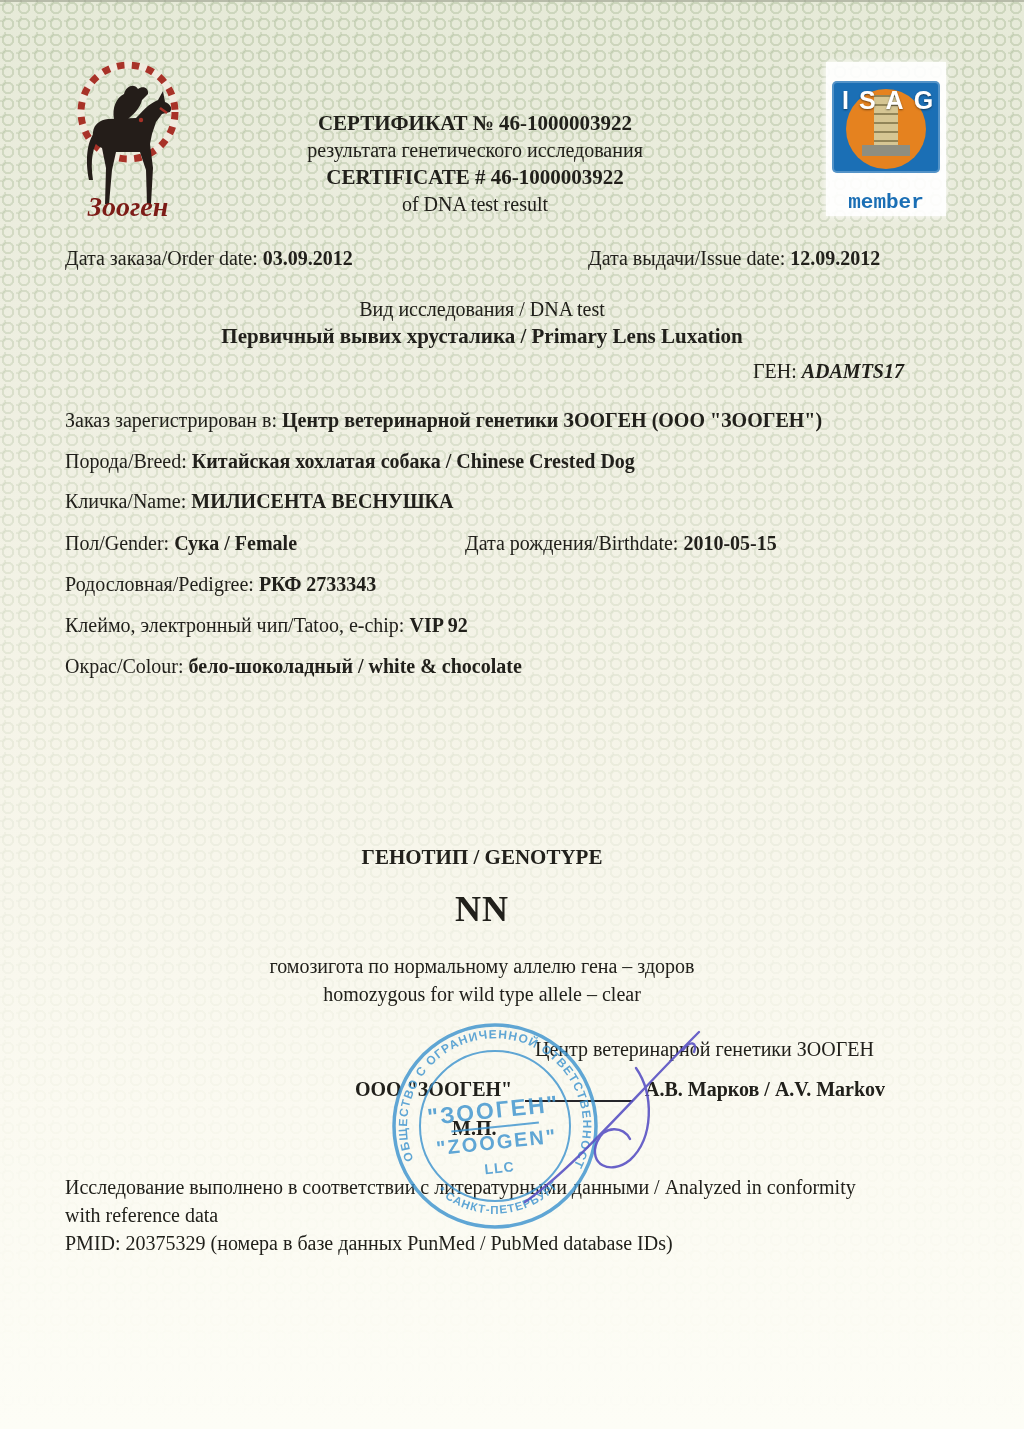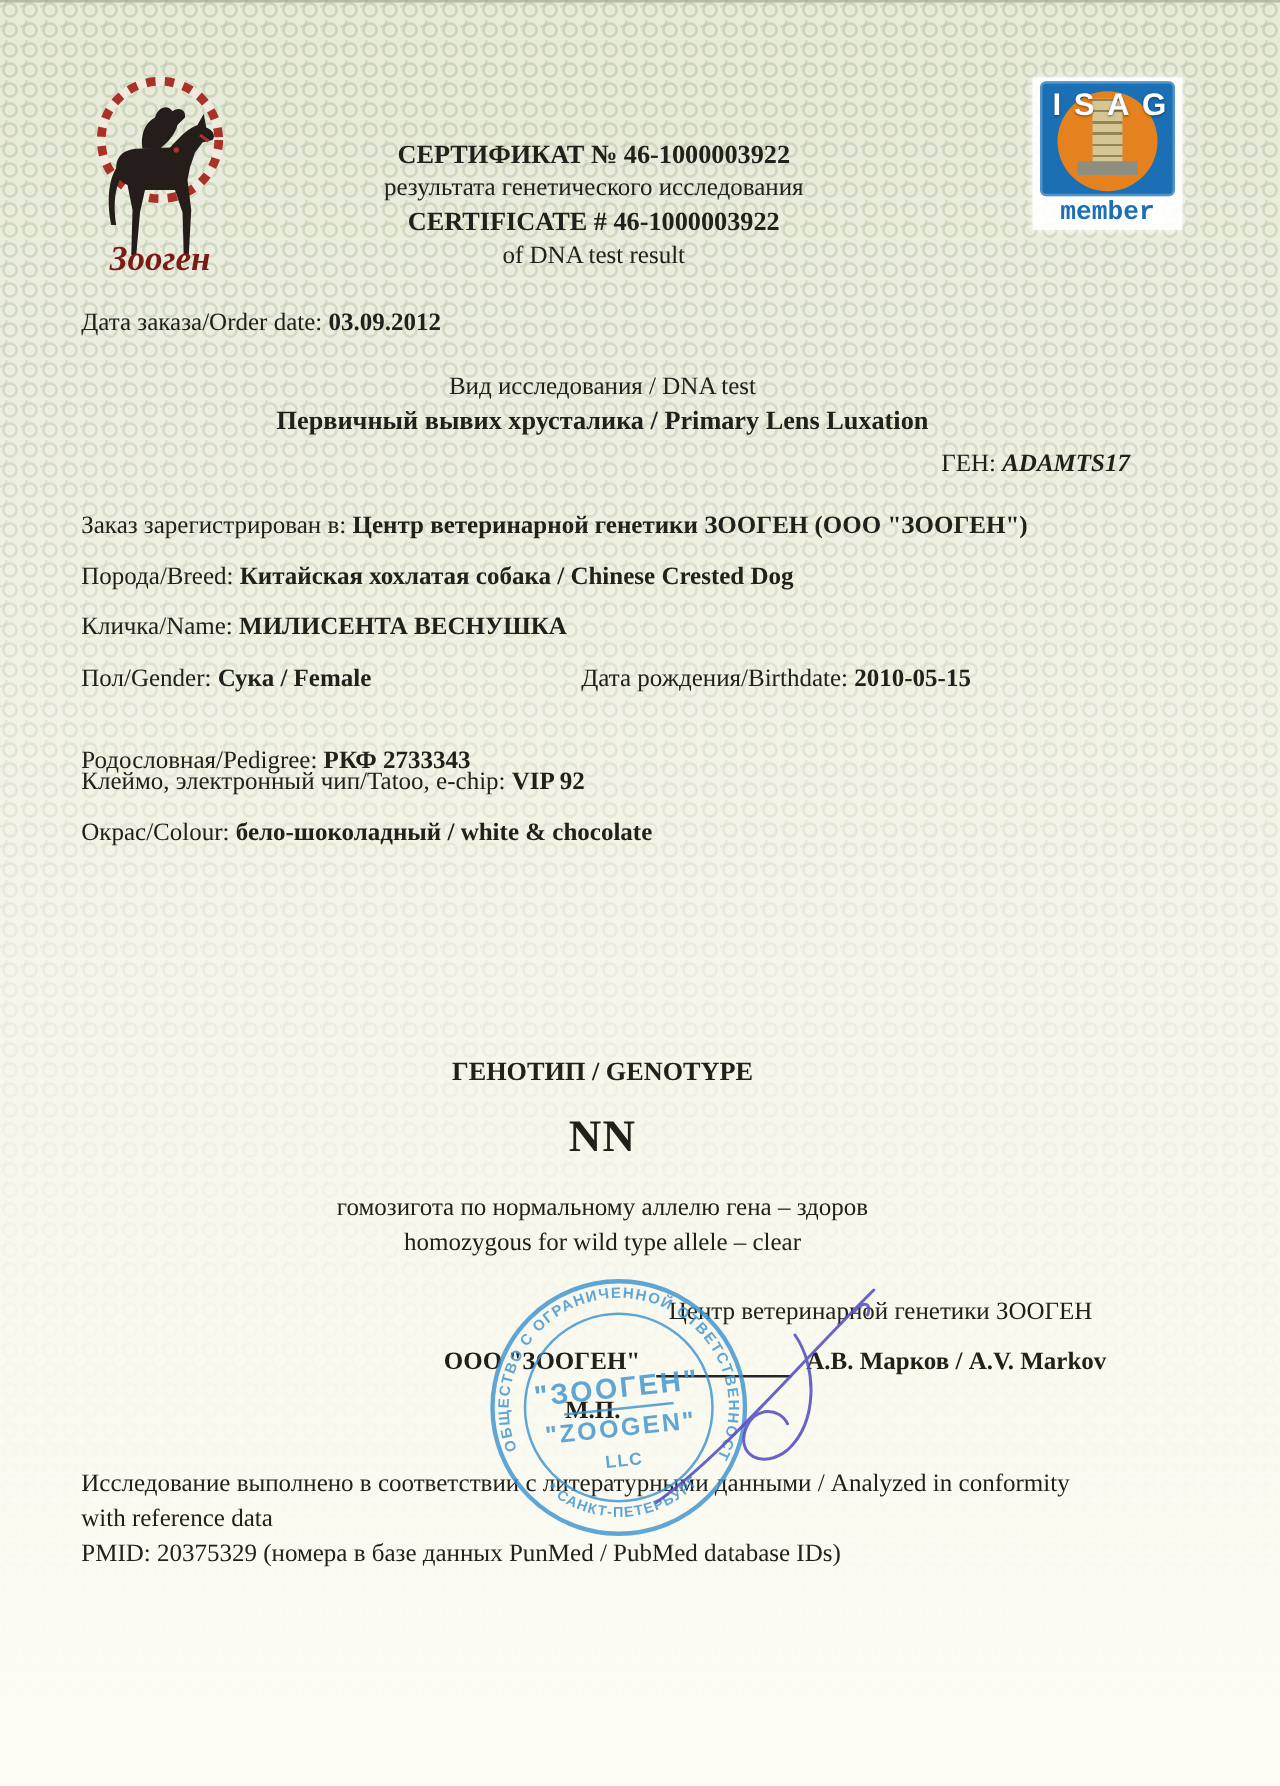--- a/index.html
+++ b/index.html
@@ -28,21 +28,21 @@
   .hgroup { position:absolute; top:110px; left:0; width:1024px; text-align:center;
             transform:translateX(-37px); line-height:27px; }
   .hgroup .t-bold { font-weight:bold; font-size:21px; }
   .hgroup .t-reg  { font-size:20px; }
 
   .logo-wrap { position:absolute; left:62px; top:56px; width:130px; height:170px; }
 
   
   .isag { position:absolute; left:826px; top:62px; width:114px; text-align:center;
           background:rgba(255,255,255,.92); padding:3px 3px 2px 3px; box-shadow:0 0 6px rgba(255,255,255,.9); }
-  .isag-sq { position:relative; width:108px; height:92px; background:#1b6fb5; border-radius:5px; overflow:hidden; margin:0 auto;
+  .isag-sq { position:relative; width:108px; height:92px; background:#1b6fb5; border-radius:5px; overflow:hidden; margin:16px auto;
              box-shadow: inset 0 0 0 2px rgba(255,255,255,.25); }
   .isag-circle { position:absolute; left:14px; top:8px; width:80px; height:80px; border-radius:50%; background:#e5821f; }
   .isag-strip { position:absolute; left:42px; top:14px; width:24px; height:58px; background:#d6c693;
                 background-image:repeating-linear-gradient(180deg, rgba(90,80,40,.55) 0 2px, transparent 2px 9px); }
   .isag-gel-base { position:absolute; left:30px; top:64px; width:48px; height:11px; background:#8e8e80; }
   .isag-name { position:absolute; top:5px; left:0; right:0; color:#fff; font-family:"Liberation Sans",sans-serif;
                font-weight:bold; font-size:25px; letter-spacing:10px; padding-left:10px;
                text-shadow:0 1px 2px rgba(0,0,0,.5); }
   .isag-member { color:#1b6fb5; font-family:Liberation Mono, monospace; font-weight:bold; font-size:21px; padding-top:2px; }
 
@@ -88,20 +88,23 @@
       <div class="isag-strip"></div>
       <div class="isag-gel-base"></div>
       <div class="isag-name">ISAG</div>
     </div>
     <div class="isag-member">member</div>
   </div>
 
   <div class="line" style="top:247px;left:65px;">
     <span class="lab">Дата заказа/Order date: </span><span class="val">03.09.2012</span>
   </div>
+  <div class="line" style="top:247px;left:588px;">
+    <span class="lab">Дата выдачи/Issue date: </span><span class="val">12.09.2012</span>
+  </div>
 
   <div class="line center" style="top:298px;">Вид исследования / DNA test</div>
   <div class="line center b" style="top:324px;font-size:21px;">Первичный вывих хрусталика / Primary Lens Luxation</div>
   <div class="line" style="top:360px;right:120px;">
     <span class="lab">ГЕН: </span><span class="val" style="font-style:italic;">ADAMTS17</span>
   </div>
 
   <div class="line" style="top:409px;left:65px;">
     <span class="lab">Заказ зарегистрирован в: </span><span class="val">Центр ветеринарной генетики ЗООГЕН (ООО "ЗООГЕН")</span>
   </div>
@@ -110,21 +113,21 @@
   </div>
   <div class="line" style="top:490px;left:65px;">
     <span class="lab">Кличка/Name: </span><span class="val">МИЛИСЕНТА ВЕСНУШКА</span>
   </div>
   <div class="line" style="top:532px;left:65px;">
     <span class="lab">Пол/Gender: </span><span class="val">Сука / Female</span>
   </div>
   <div class="line" style="top:532px;left:465px;">
     <span class="lab">Дата рождения/Birthdate: </span><span class="val">2010-05-15</span>
   </div>
-  <div class="line" style="top:573px;left:65px;margin-top:24px;">
+  <div class="line" style="top:573px;left:65px;">
     <span class="lab">Родословная/Pedigree: </span><span class="val">РКФ 2733343</span>
   </div>
   <div class="line" style="top:614px;left:65px;">
     <span class="lab">Клеймо, электронный чип/Tatoo, e-chip: </span><span class="val">VIP 92</span>
   </div>
   <div class="line" style="top:655px;left:65px;">
     <span class="lab">Окрас/Colour: </span><span class="val">бело-шоколадный / white &amp; chocolate</span>
   </div>
 
 

